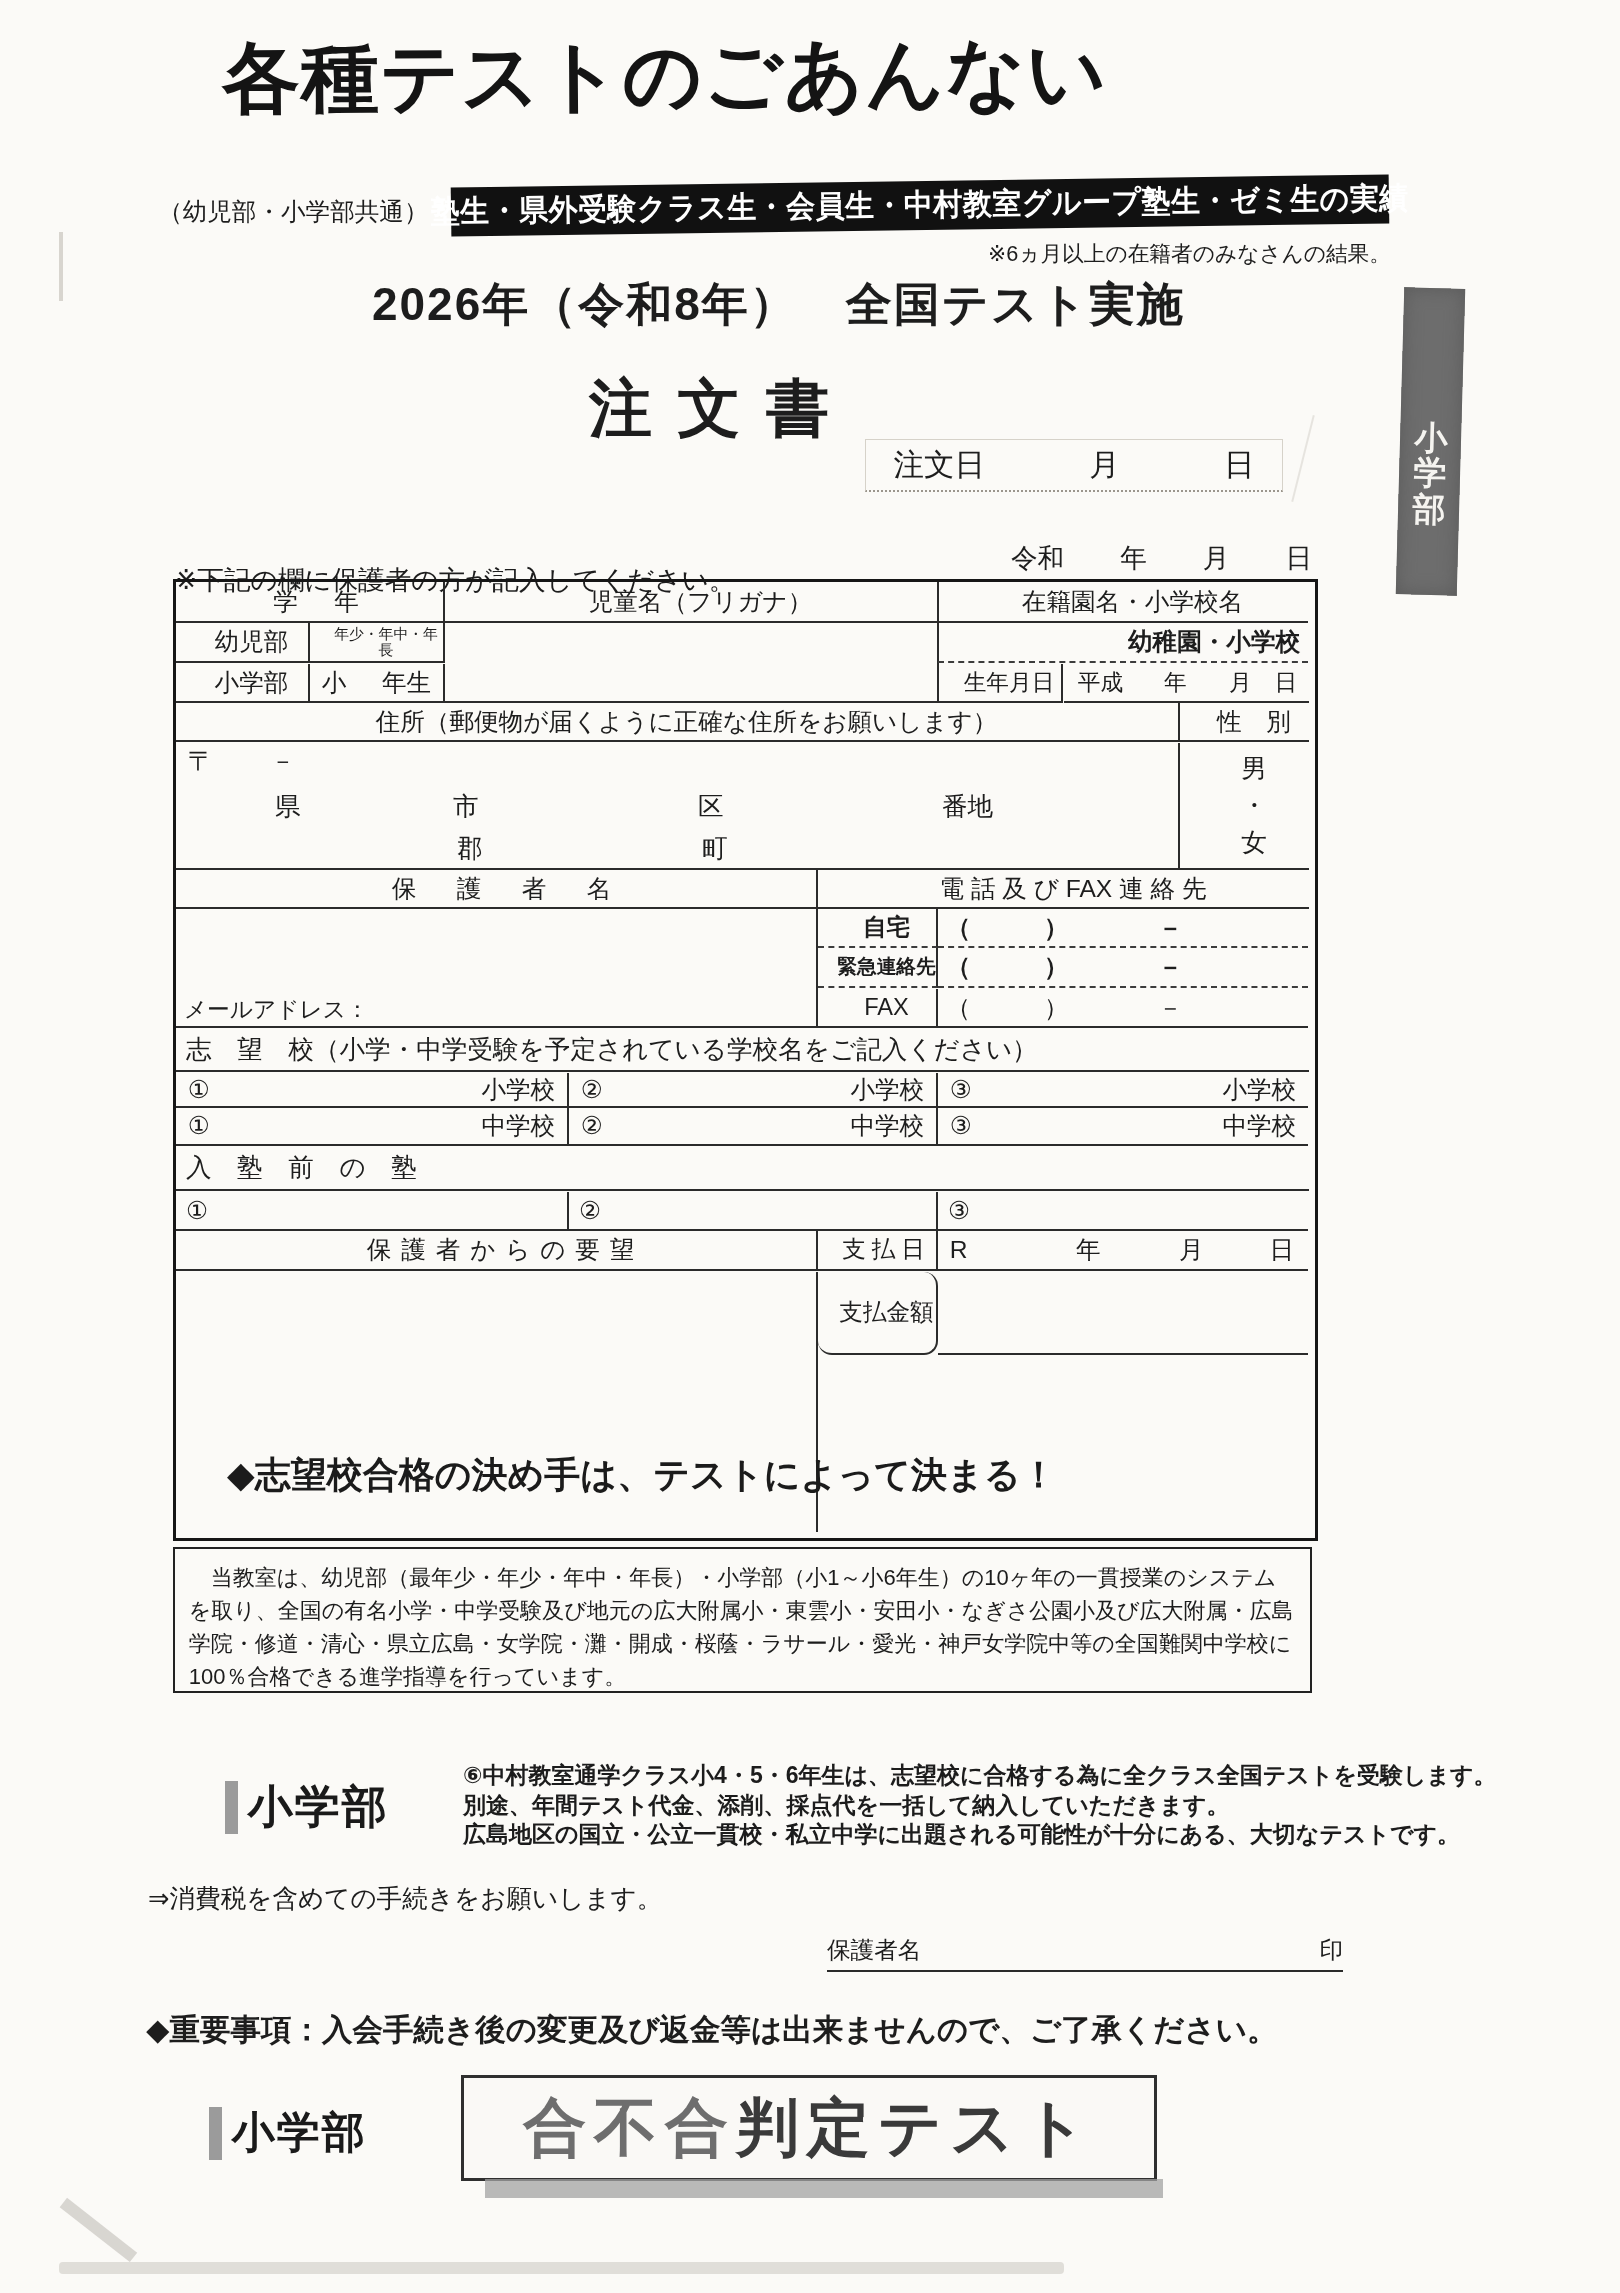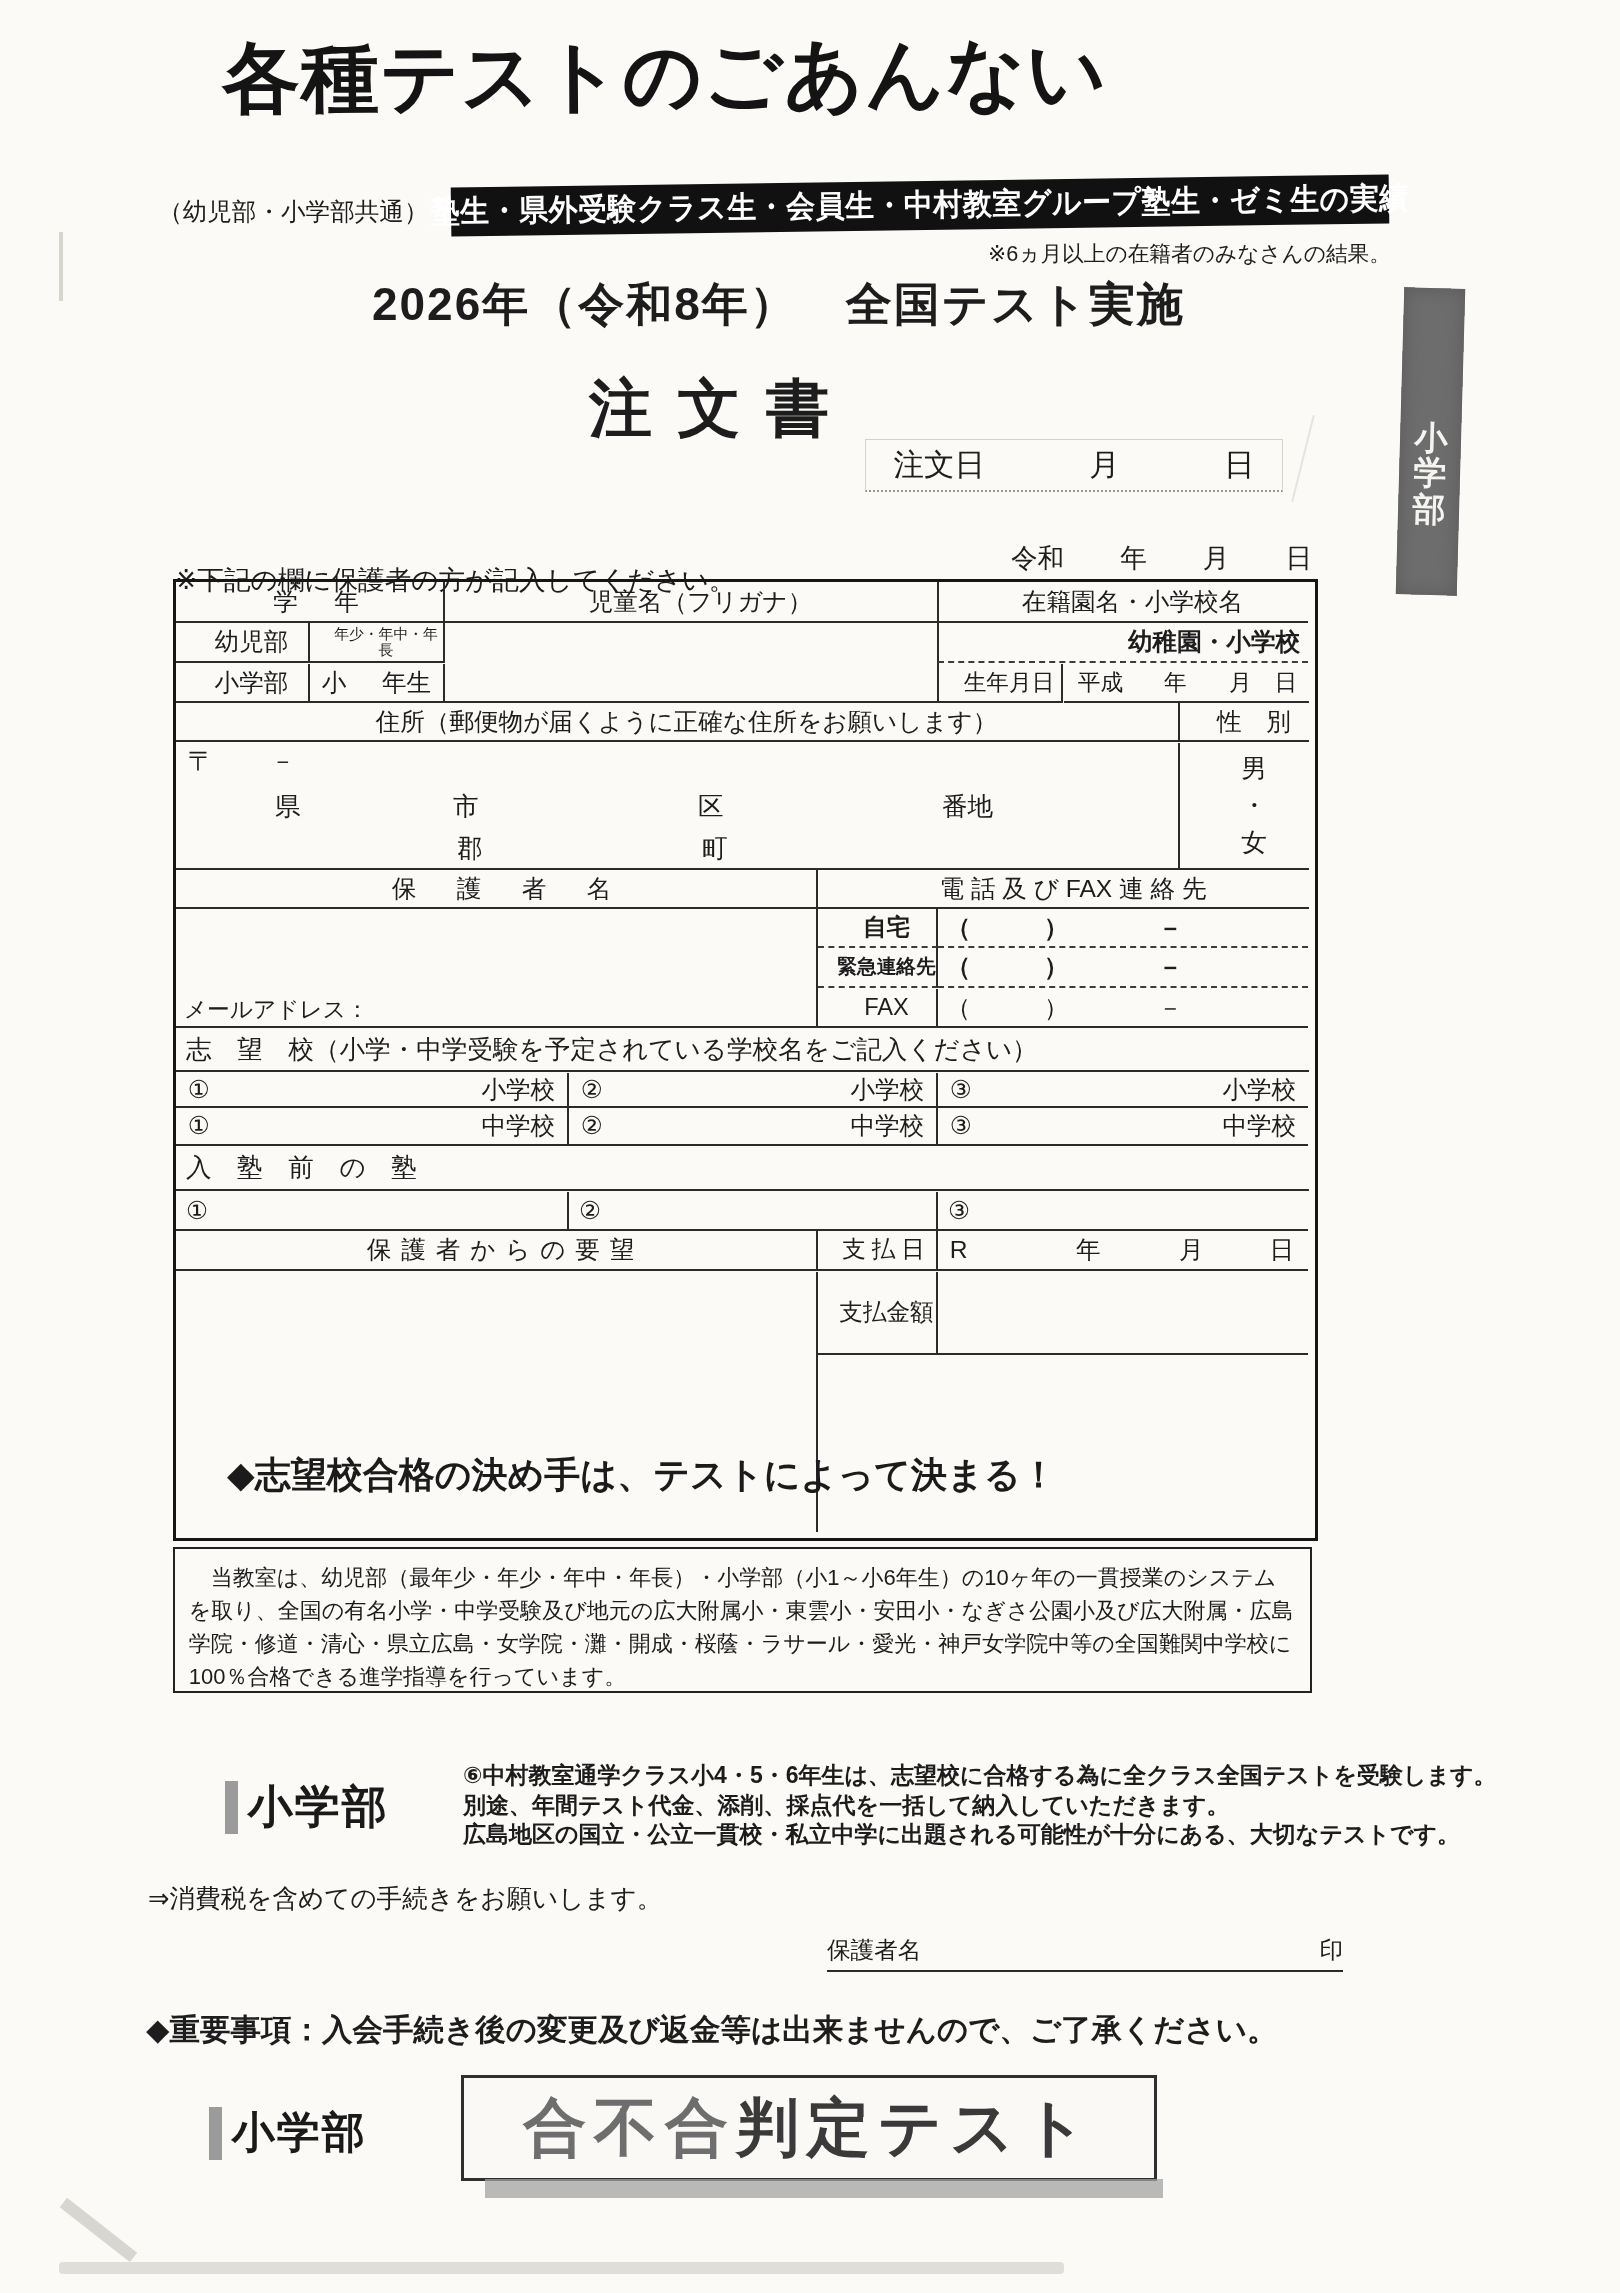--- a/index.html
+++ b/index.html
@@ -227,21 +227,21 @@
 
     <div class="cell br bb center" style="left:0; top:649px; width:642px; height:40px; letter-spacing:9.9px;">保護者からの要望</div>
     <div class="cell br bb center" style="left:642px; top:649px; width:120px; height:40px; letter-spacing:5.9px; font-size:23.6px;">支払日</div>
     <div class="cell bb" style="left:762px; top:649px; width:370px; height:40px;">
       <span class="abs" style="left:11.8px;">R</span>
       <span class="abs" style="left:138px;">年</span>
       <span class="abs" style="left:241px;">月</span>
       <span class="abs" style="right:13.8px;">日</span>
     </div>
 
-    <div class="cell br bb center" style="left:642px; top:690px; width:120px; height:83px; font-size:23.6px;">支払金額</div>
+    <div class="cell br bb center" style="left:642px; top:690px; width:120px; height:83px; font-size:23.6px;border-radius:14px;">支払金額</div>
     <div class="cell bb" style="left:762px; top:690px; width:370px; height:83px;"></div>
 
     <div class="cell br" style="left:0; top:690px; width:642px; height:260px;"></div>
     <div class="cell" style="left:642px; top:772px; width:491px; height:177px;"></div>
 
     <div class="abs" style="left:51px; top:869px; width:1054px; font-size:36px; font-weight:800; white-space:nowrap; color:#1b1b1b;">◆志望校合格の決め手は、テストによって決まる！</div>
   </div>
 
   <div class="note-par">
     <span>当教室は、幼児部（最年少・年少・年中・年長）・小学部（小1～小6年生）の10ヶ年の一貫授業のシステムを取り、全国の有名小学・中学受験及び地元の広大附属小・東雲小・安田小・なぎさ公園小及び広大附属・広島学院・修道・清心・県立広島・女学院・灘・開成・桜蔭・ラサール・愛光・神戸女学院中等の全国難関中学校に100％合格できる進学指導を行っています。</span>

